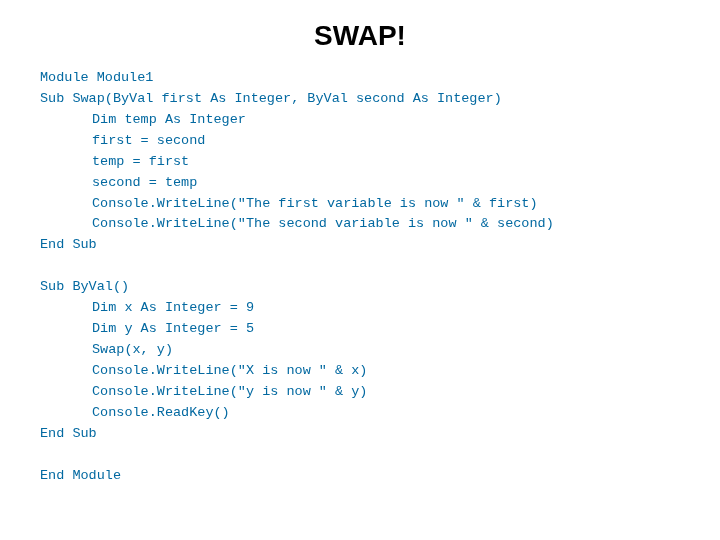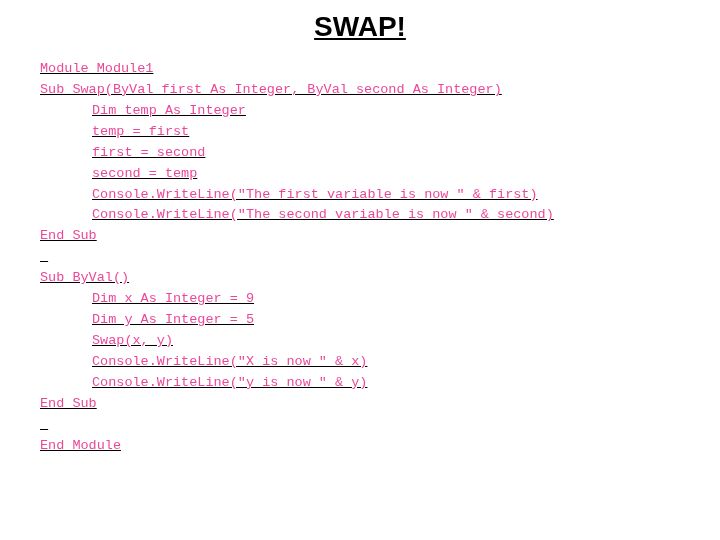--- a/index.html
+++ b/index.html
@@ -14,64 +14,64 @@
       font-size: 14px;
       color: #000000;
       width: 720px;
       height: 540px;
       overflow: hidden;
     }
 
     .page {
       width: 720px;
       height: 388px;
-      padding: 11px 40px;
+      padding: 20px 40px;
       position: relative;
-      text-decoration: underline;
     }
 
     .title {
       text-align: center;
       font-size: 28px;
       font-weight: bold;
       font-family: Arial, sans-serif;
       margin-bottom: 16px;
     }
 
     .code-block {
       font-family: 'Courier New', Courier, monospace;
       font-size: 13.5px;
       line-height: 1.55;
-      color: #ec4899;
+      color: #0369a1;
     }
 
     .indent-0 { margin-left: 0px; }
     .indent-1 { }
     .indent-2 { margin-left: 52px; }
   </style>
 </head>
 <body>
 
 <div class="page">
   <div class="title">SWAP!</div>
 
   <div class="code-block" id="code-container">
   <div class="indent-0">Module Module1</div>
       <div class="indent-1">Sub Swap(ByVal first As Integer, ByVal second As Integer)</div>
       <div class="indent-2">Dim temp As Integer</div>
+      <div class="indent-2">first = second</div>
       <div class="indent-2">temp = first</div>
-      <div class="indent-2">first = second</div>
       <div class="indent-2">second = temp</div>
       <div class="indent-2">Console.WriteLine("The first variable is now " &amp; first)</div>
       <div class="indent-2">Console.WriteLine("The second variable is now " &amp; second)</div>
       <div class="indent-1">End Sub</div>
       <div class="indent-0">&nbsp;</div>
       <div class="indent-1">Sub ByVal()</div>
       <div class="indent-2">Dim x As Integer = 9</div>
       <div class="indent-2">Dim y As Integer = 5</div>
       <div class="indent-2">Swap(x, y)</div>
       <div class="indent-2">Console.WriteLine("X is now " &amp; x)</div>
       <div class="indent-2">Console.WriteLine("y is now " &amp; y)</div>
+      <div class="indent-2">Console.ReadKey()</div>
       <div class="indent-1">End Sub</div>
       <div class="indent-0">&nbsp;</div>
       <div class="indent-0">End Module</div>
     </div>
 </div>
 
 </body></html>

